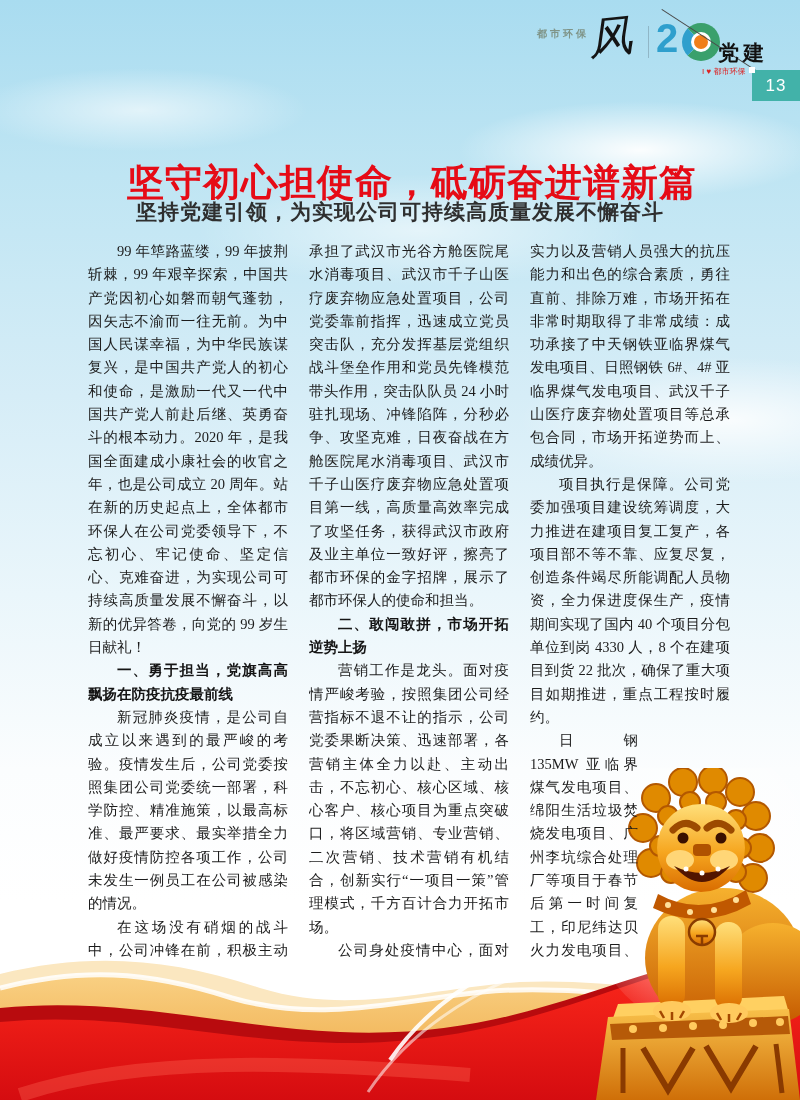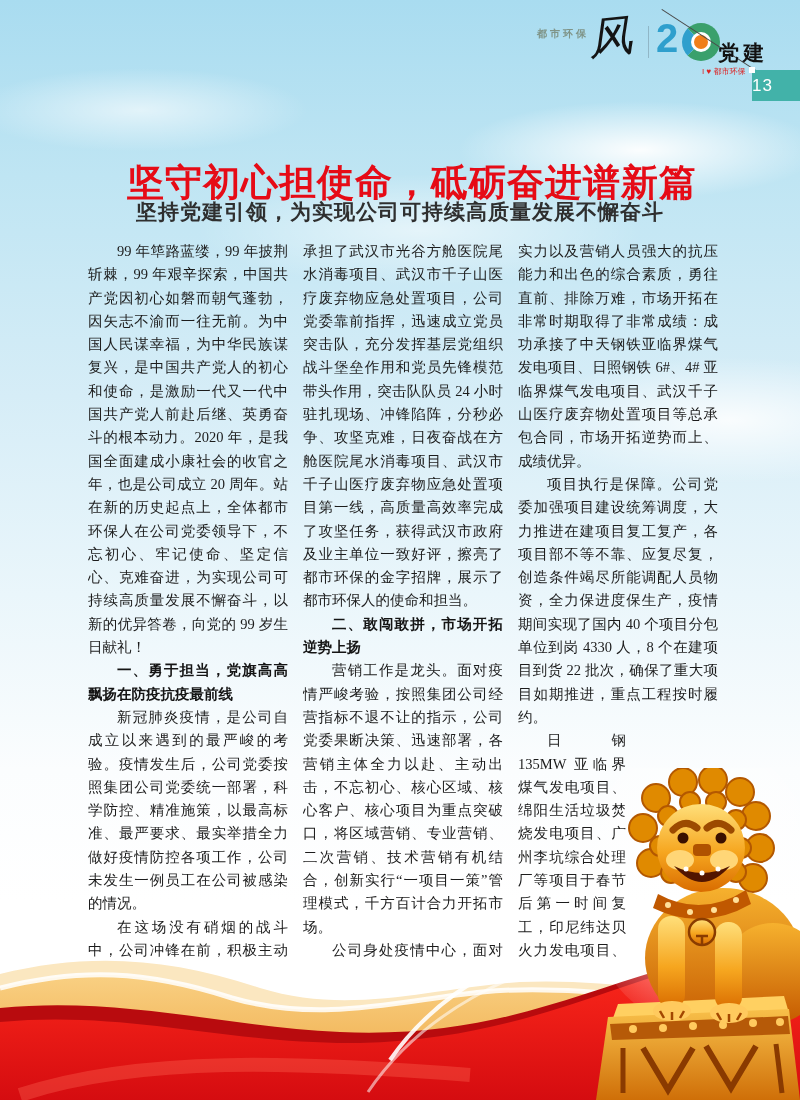--- a/index.html
+++ b/index.html
@@ -20,27 +20,27 @@
   .brush-mark{position:absolute;left:588px;top:8px;font-size:44px;color:#141414;font-style:italic;transform:rotate(-6deg);font-family:"DejaVu Serif",serif;}
   .header-divider{position:absolute;left:648px;top:26px;width:1px;height:32px;background:rgba(90,110,120,.35);}
   .anniv{position:absolute;left:656px;top:20px;width:70px;height:60px;}
   .anniv .two{position:absolute;left:0;top:-2px;font-size:40px;font-weight:bold;color:#2f9fcd;font-family:"Liberation Sans",sans-serif;line-height:1;}
   .anniv .zero{position:absolute;left:26px;top:3px;width:20px;height:20px;border:9px solid #3aa06c;border-left-color:#2f9fcd;border-radius:50%;background:#fff;}
   .anniv .zero-core{position:absolute;left:38px;top:15px;width:14px;height:14px;border-radius:50%;background:#f07f1a;}
   .anniv .tagline{position:absolute;left:6px;top:46px;font-size:8px;color:#d22; white-space:nowrap;font-family:"Liberation Sans",sans-serif;margin-left:40px;}
   .diag-line{position:absolute;left:662px;top:9px;width:112px;height:1px;background:#4a4a4a;transform-origin:0 0;transform:rotate(33deg);}
   .section-label{position:absolute;left:718px;top:23px;font-size:21px;font-weight:bold;letter-spacing:4px;color:#111;font-family:"Liberation Sans",sans-serif;margin-top:16px;}
   .page-badge{position:absolute;left:752px;top:70px;width:48px;height:31px;background:#42b2a9;color:#fff;
-    display:flex;align-items:center;font-size:17px;font-family:"Liberation Sans",sans-serif;letter-spacing:1px;}
+    display:flex;align-items:center;justify-content:center;font-size:17px;font-family:"Liberation Sans",sans-serif;letter-spacing:1px;}
   .page-badge .corner-dot{position:absolute;left:-3px;top:-3px;width:6px;height:6px;background:#fff;}
   
   .title{position:absolute;left:0;top:146px;width:800px;text-align:center;font-size:37px;font-weight:900;color:#e60b16;letter-spacing:1px;margin:12px;}
   .subtitle{position:absolute;left:0;top:198px;width:800px;text-align:center;font-size:21px;color:#2f2f2f;letter-spacing:1px;margin:0;font-family:"Liberation Sans",sans-serif;font-weight:600;}
   
-  .columns{position:absolute;left:88px;top:240px;width:630px;height:722px;display:flex;gap:15px;z-index:4;}
+  .columns{position:absolute;left:88px;top:240px;width:630px;height:722px;display:flex;gap:21px;z-index:4;}
   .col{width:200px;flex:0 0 200px;overflow:hidden;}
   .col p,.col h3{margin:0;font-size:14.5px;line-height:23.3px;color:#1c1c1c;text-align:justify;}
   .col p.indent{text-indent:2em;}
   .col h3{font-family:"Liberation Sans",sans-serif;font-weight:bold;text-indent:2em;color:#151515;}
   .lion-spacer{float:right;width:92px;height:300px;margin-top:47px;}
   
   .footer-waves{position:absolute;left:0;bottom:0;width:800px;height:340px;z-index:2;pointer-events:none;}
   .lion{position:absolute;right:0;bottom:0;width:212px;height:332px;z-index:3;pointer-events:none;}
 </style>
 </head>

